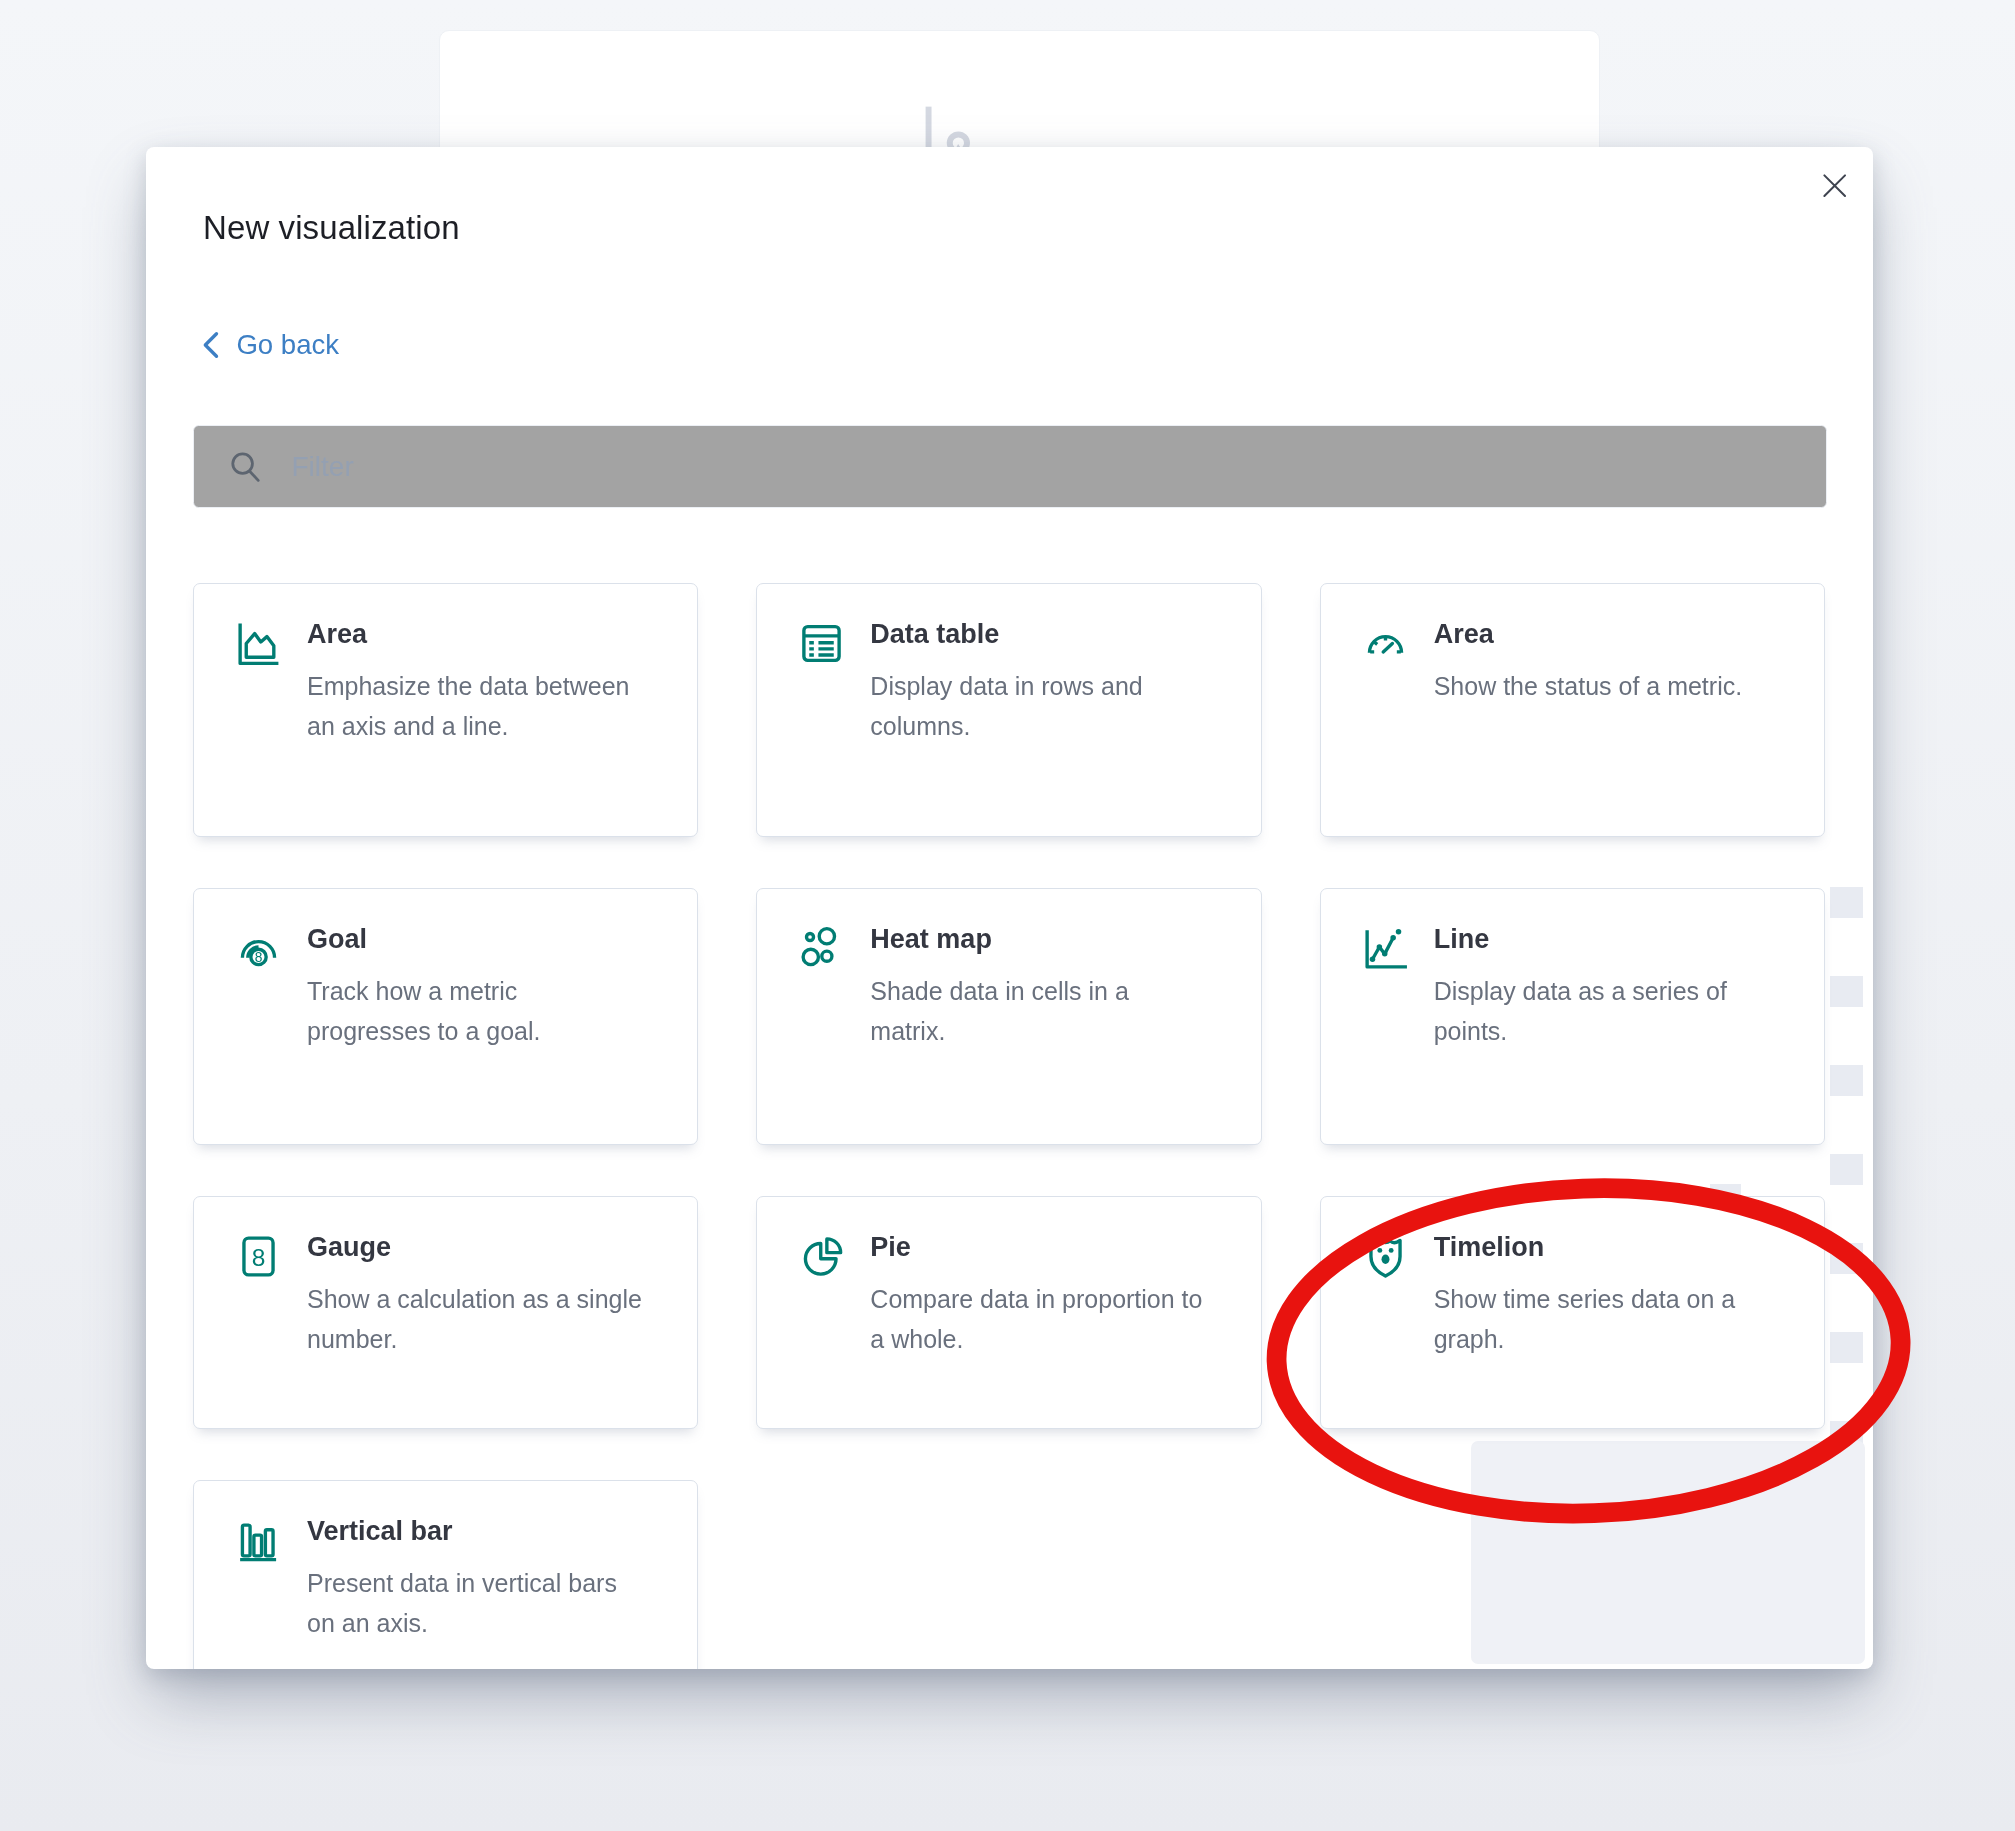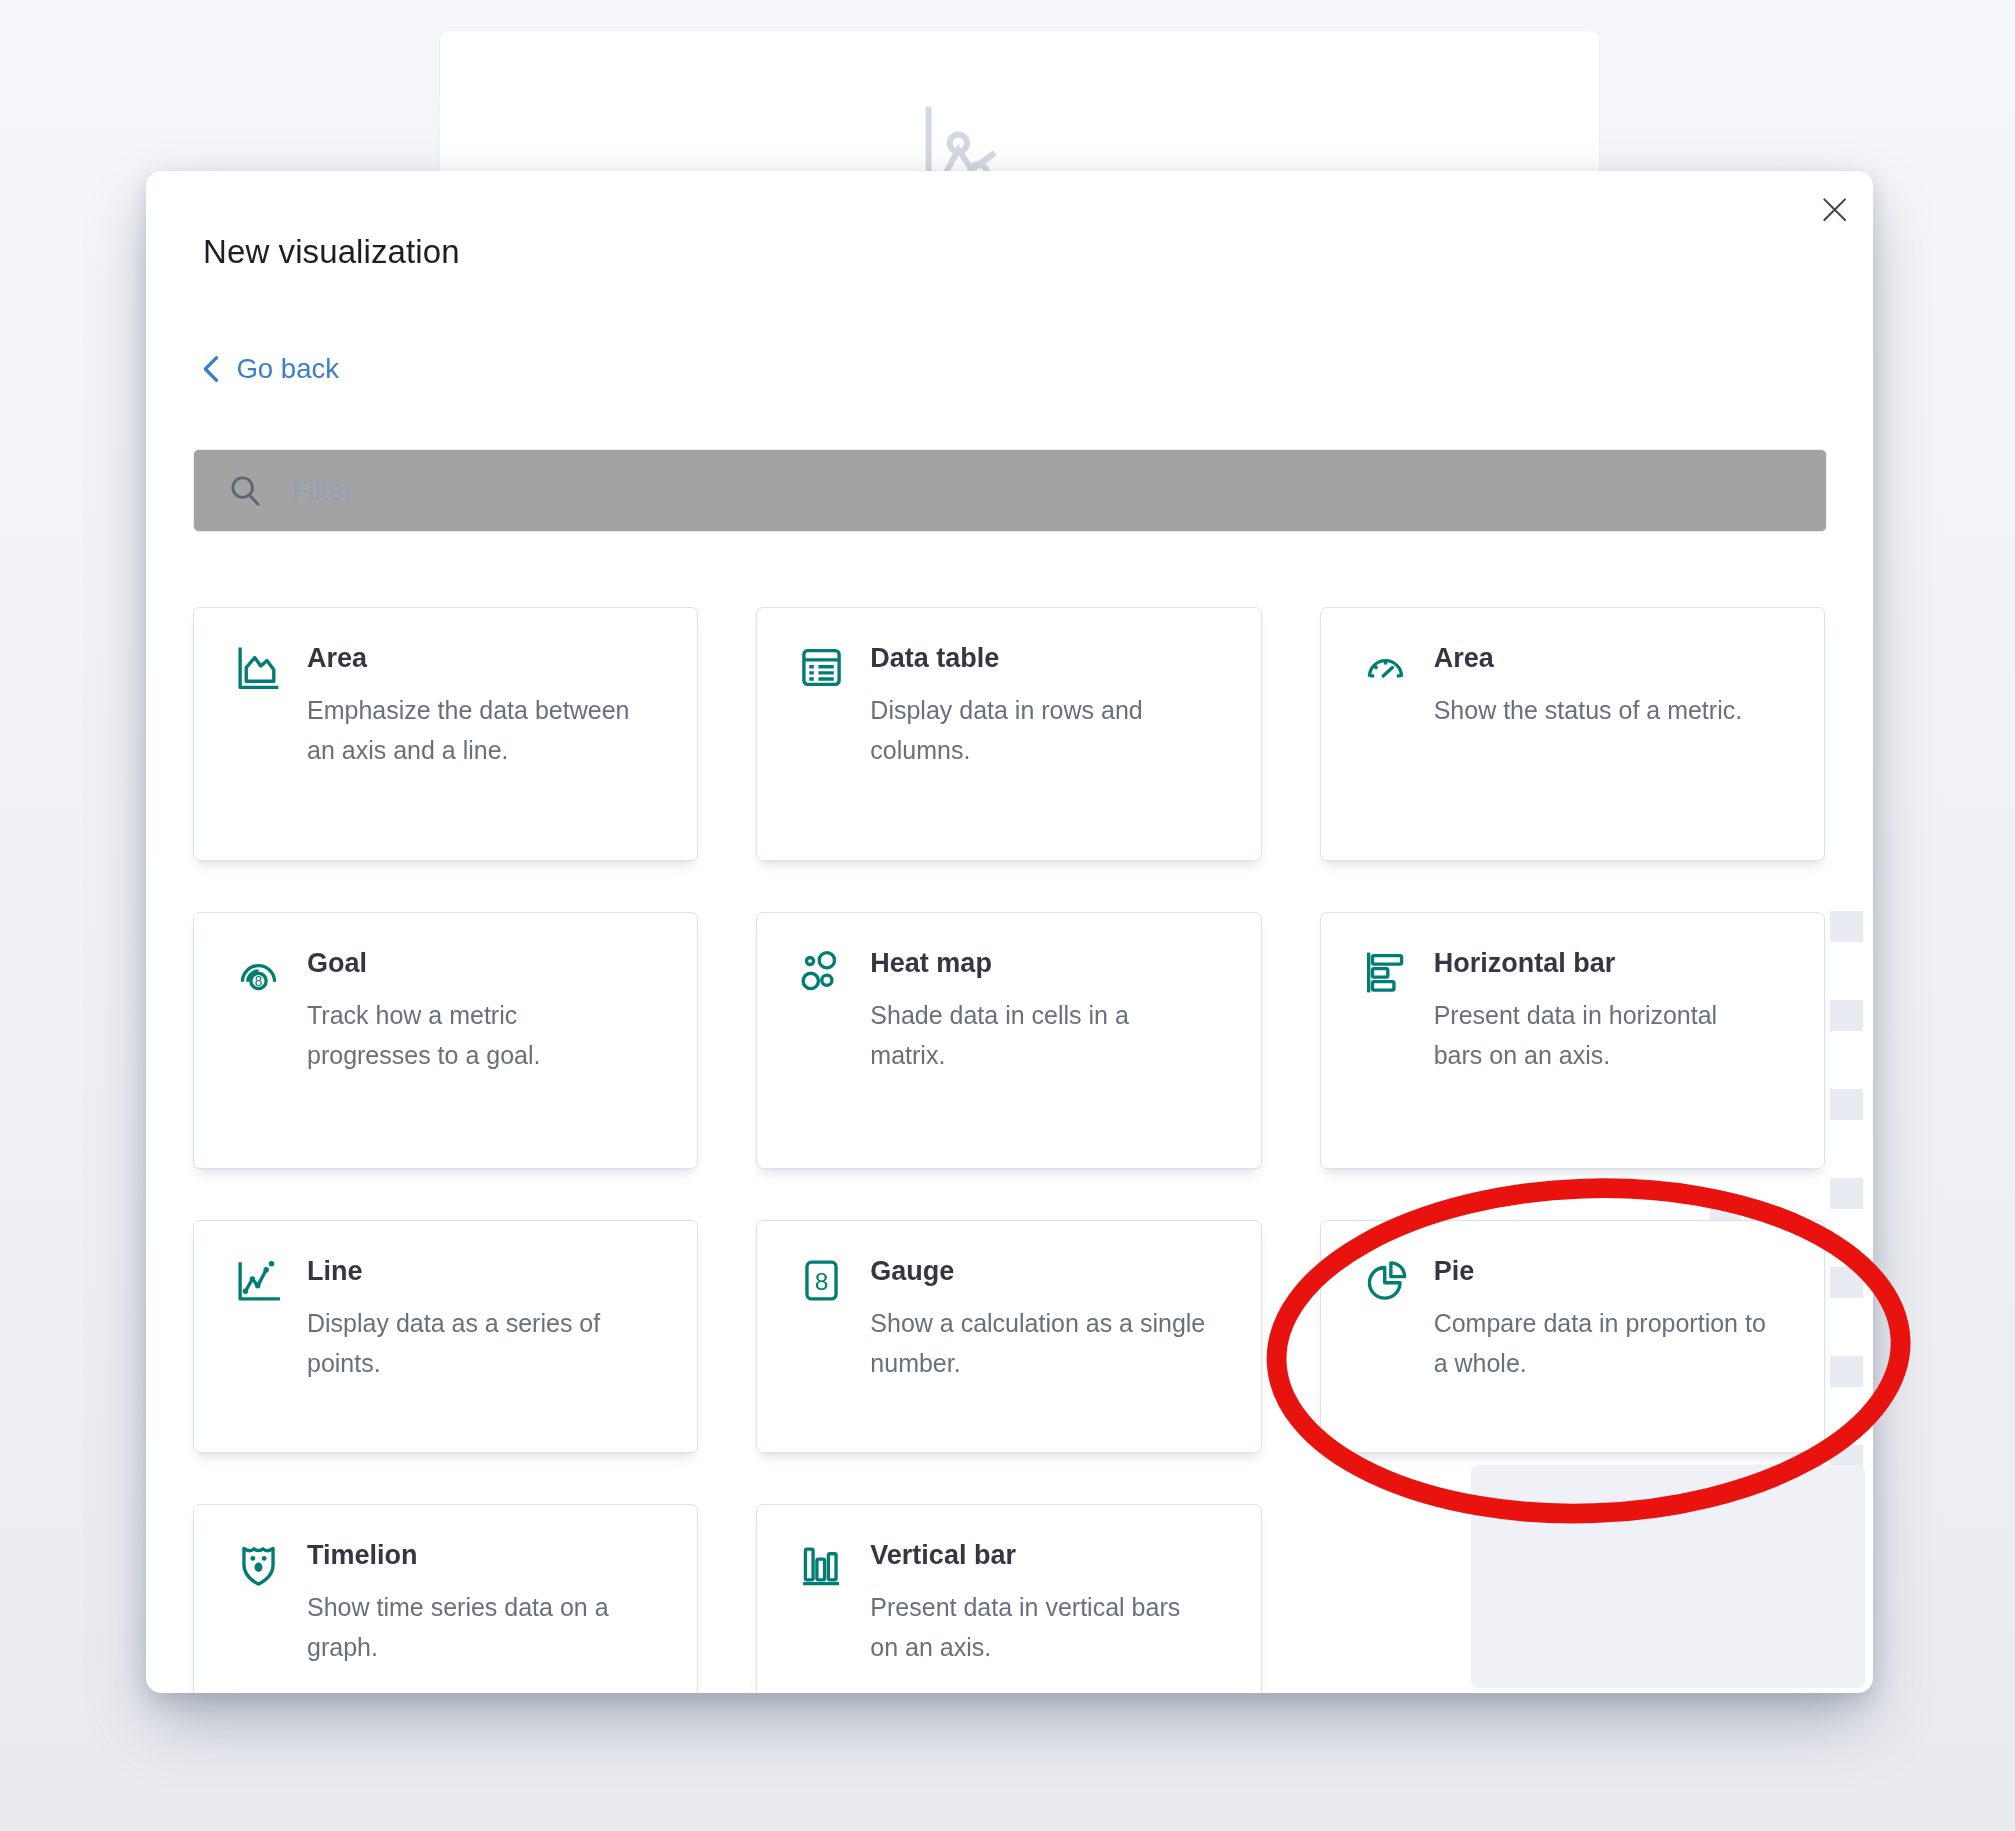--- a/index.html
+++ b/index.html
@@ -13,22 +13,22 @@
 
   
   .bg-card{
     position:absolute;left:439px;top:30px;width:1159px;height:707px;
     background:#ffffff;border:0.7px solid #eef1f5;border-radius:10px;
   }
   .bg-chart-icon{position:absolute;left:472px;top:69px;opacity:.75;}
 
   
   .modal{
-    position:absolute;left:146px;top:171px;width:1727px;height:1522px;
-    background:#ffffff;border-radius:15px;
+    position:absolute;left:146px;top:147px;width:1727px;height:1522px;
+    background:#ffffff;border-radius:8px;
     box-shadow:0 32.5px 64px -7px rgba(96,106,128,.45), 0 7px 21px rgba(96,106,128,.25);
     overflow:hidden;
   }
   
   .wm-col{
     position:absolute;z-index:0;
     background:repeating-linear-gradient(180deg,#e8ebf2 0 31px,transparent 31px 89px);
   }
   .wm-block{position:absolute;z-index:0;background:#eff1f6;border-radius:7px;}
 
@@ -176,30 +176,20 @@
               <circle cx="8.5" cy="8.5" r="2.3"></circle>
               <circle cx="19.5" cy="8" r="5"></circle>
               <circle cx="9" cy="21.5" r="5"></circle>
               <circle cx="19.5" cy="21" r="3.3"></circle>
             </svg></span>
           <h3>Heat map</h3>
           <p>Shade data in cells in a matrix.</p>
         </div>
         <div class="card">
           <span class="vis-icon"><svg width="49" height="49" viewBox="0 0 32 32" fill="none" stroke="#017d73" stroke-width="2.2" stroke-linejoin="round">
-              <path d="M5 3v26"></path>
-              <rect x="7.5" y="5" width="19" height="5.5" rx="1"></rect>
-              <rect x="7.5" y="13.5" width="10" height="5.5" rx="1"></rect>
-              <rect x="7.5" y="22" width="14" height="5.5" rx="1"></rect>
-            </svg></span>
-          <h3>Horizontal bar</h3>
-          <p>Present data in horizontal bars on an axis.</p>
-        </div>
-        <div class="card">
-          <span class="vis-icon"><svg width="49" height="49" viewBox="0 0 32 32" fill="none" stroke="#017d73" stroke-width="2.2" stroke-linejoin="round">
               <path d="M4 4v24h26"></path>
               <path d="M7.5 23l4.5-8 3.5 4.5 5.5-10.5"></path>
               <circle cx="7.5" cy="23" r="1.8" fill="#017d73" stroke="none"></circle>
               <circle cx="12" cy="15" r="1.8" fill="#017d73" stroke="none"></circle>
               <circle cx="15.5" cy="19.5" r="1.8" fill="#017d73" stroke="none"></circle>
               <circle cx="21" cy="9" r="1.8" fill="#017d73" stroke="none"></circle>
               <circle cx="24.5" cy="5" r="1.8" fill="#017d73" stroke="none"></circle>
             </svg></span>
           <h3>Line</h3>
           <p>Display data as a series of points.</p>

